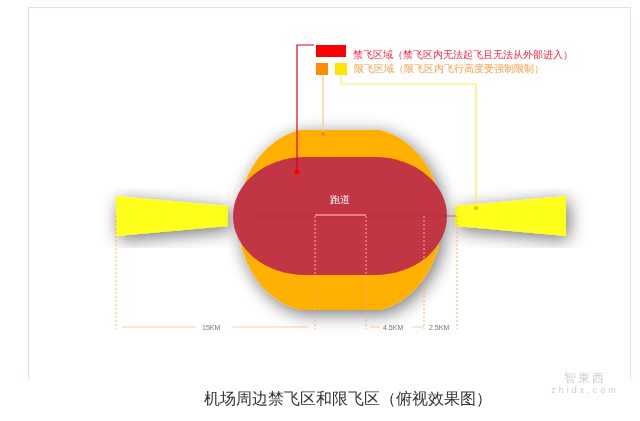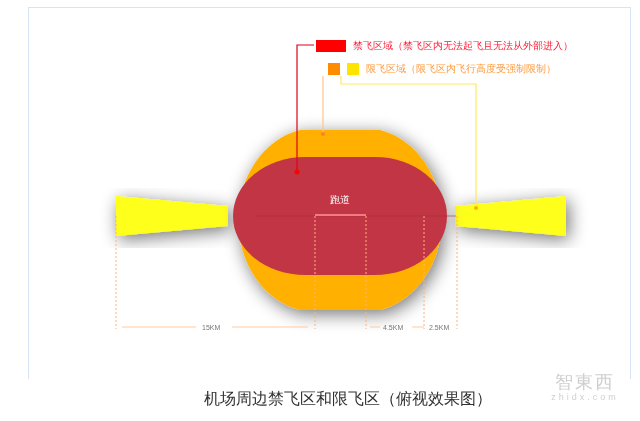--- a/index.html
+++ b/index.html
@@ -15,21 +15,21 @@
   .legend-row { position:absolute; display:flex; align-items:center; font-size:10px; }
   .swatch { display:inline-block; }
   .legend-text { margin-left:7px; white-space:nowrap; }
   .caption {
     position:absolute; left:0; width:640px; top:389px; text-align:center;
     font-family:"DejaVu Serif", serif; font-size:16px; color:#333;margin-left:28px;
   }
   .watermark {
     position:absolute; left:540px; top:370px; width:90px; text-align:center; color:#cfcfcf;
   }
-  .wm-top { font-size:18px; letter-spacing:2px; font-family:"DejaVu Sans", sans-serif; }
+  .wm-top { font-size:12px; letter-spacing:2px; font-family:"DejaVu Sans", sans-serif; }
   .wm-bot { font-size:9px; letter-spacing:3px; font-family:Liberation Sans, sans-serif; margin-top:-2px; }
   .dim-label { font-size:7px; fill:#777; font-family:"Liberation Sans", sans-serif; }
 </style>
 </head>
 <body>
 
 <div class="frame"></div>
 
 <svg class="diagram" width="640" height="421" viewBox="0 0 640 421">
   <defs>
@@ -78,24 +78,24 @@
   <polyline points="314,45 297,45 297,172" fill="none" stroke="#e0001a" stroke-width="1.2"></polyline>
   <circle cx="297" cy="172" r="2.5" fill="#ff0000"></circle>
   <line x1="323" y1="76" x2="323" y2="134" stroke="#ffc38a" stroke-width="1.2"></line>
   <circle cx="323" cy="134" r="2" fill="#ff7f27"></circle>
   <polyline points="341,76 341,84 476,84 476,208" fill="none" stroke="#ffe95a" stroke-width="1.2"></polyline>
   <circle cx="476" cy="208" r="2" fill="#ffb000"></circle>
 </svg>
 
 <div class="legend-row" style="left:316px; top:39px;">
   <span class="swatch" style="width:30px;height:12px;background:#ff0000;"></span>
-  <span class="legend-text" style="color:#ff1a33;">禁飞区域（禁飞区内无法起飞且无法从外部进入）</span>
+  <span class="legend-text" style="color:#ff1a33;margin-top:9px;">禁飞区域（禁飞区内无法起飞且无法从外部进入）</span>
 </div>
 
-<div class="legend-row" style="left:328px; top:62px;">
+<div class="legend-row" style="left:316px; top:62px;">
   <span class="swatch" style="width:12px;height:12px;background:#ff8c00;"></span>
   <span class="swatch" style="width:12px;height:12px;background:#ffe400;margin-left:7px;"></span>
   <span class="legend-text" style="color:#ff9a3c;">限飞区域（限飞区内飞行高度受强制限制）</span>
 </div>
 
 <div class="caption">机场周边禁飞区和限飞区（俯视效果图）</div>
 
 <div class="watermark">
   <div class="wm-top">智東西</div>
   <div class="wm-bot">zhidx.com</div>

